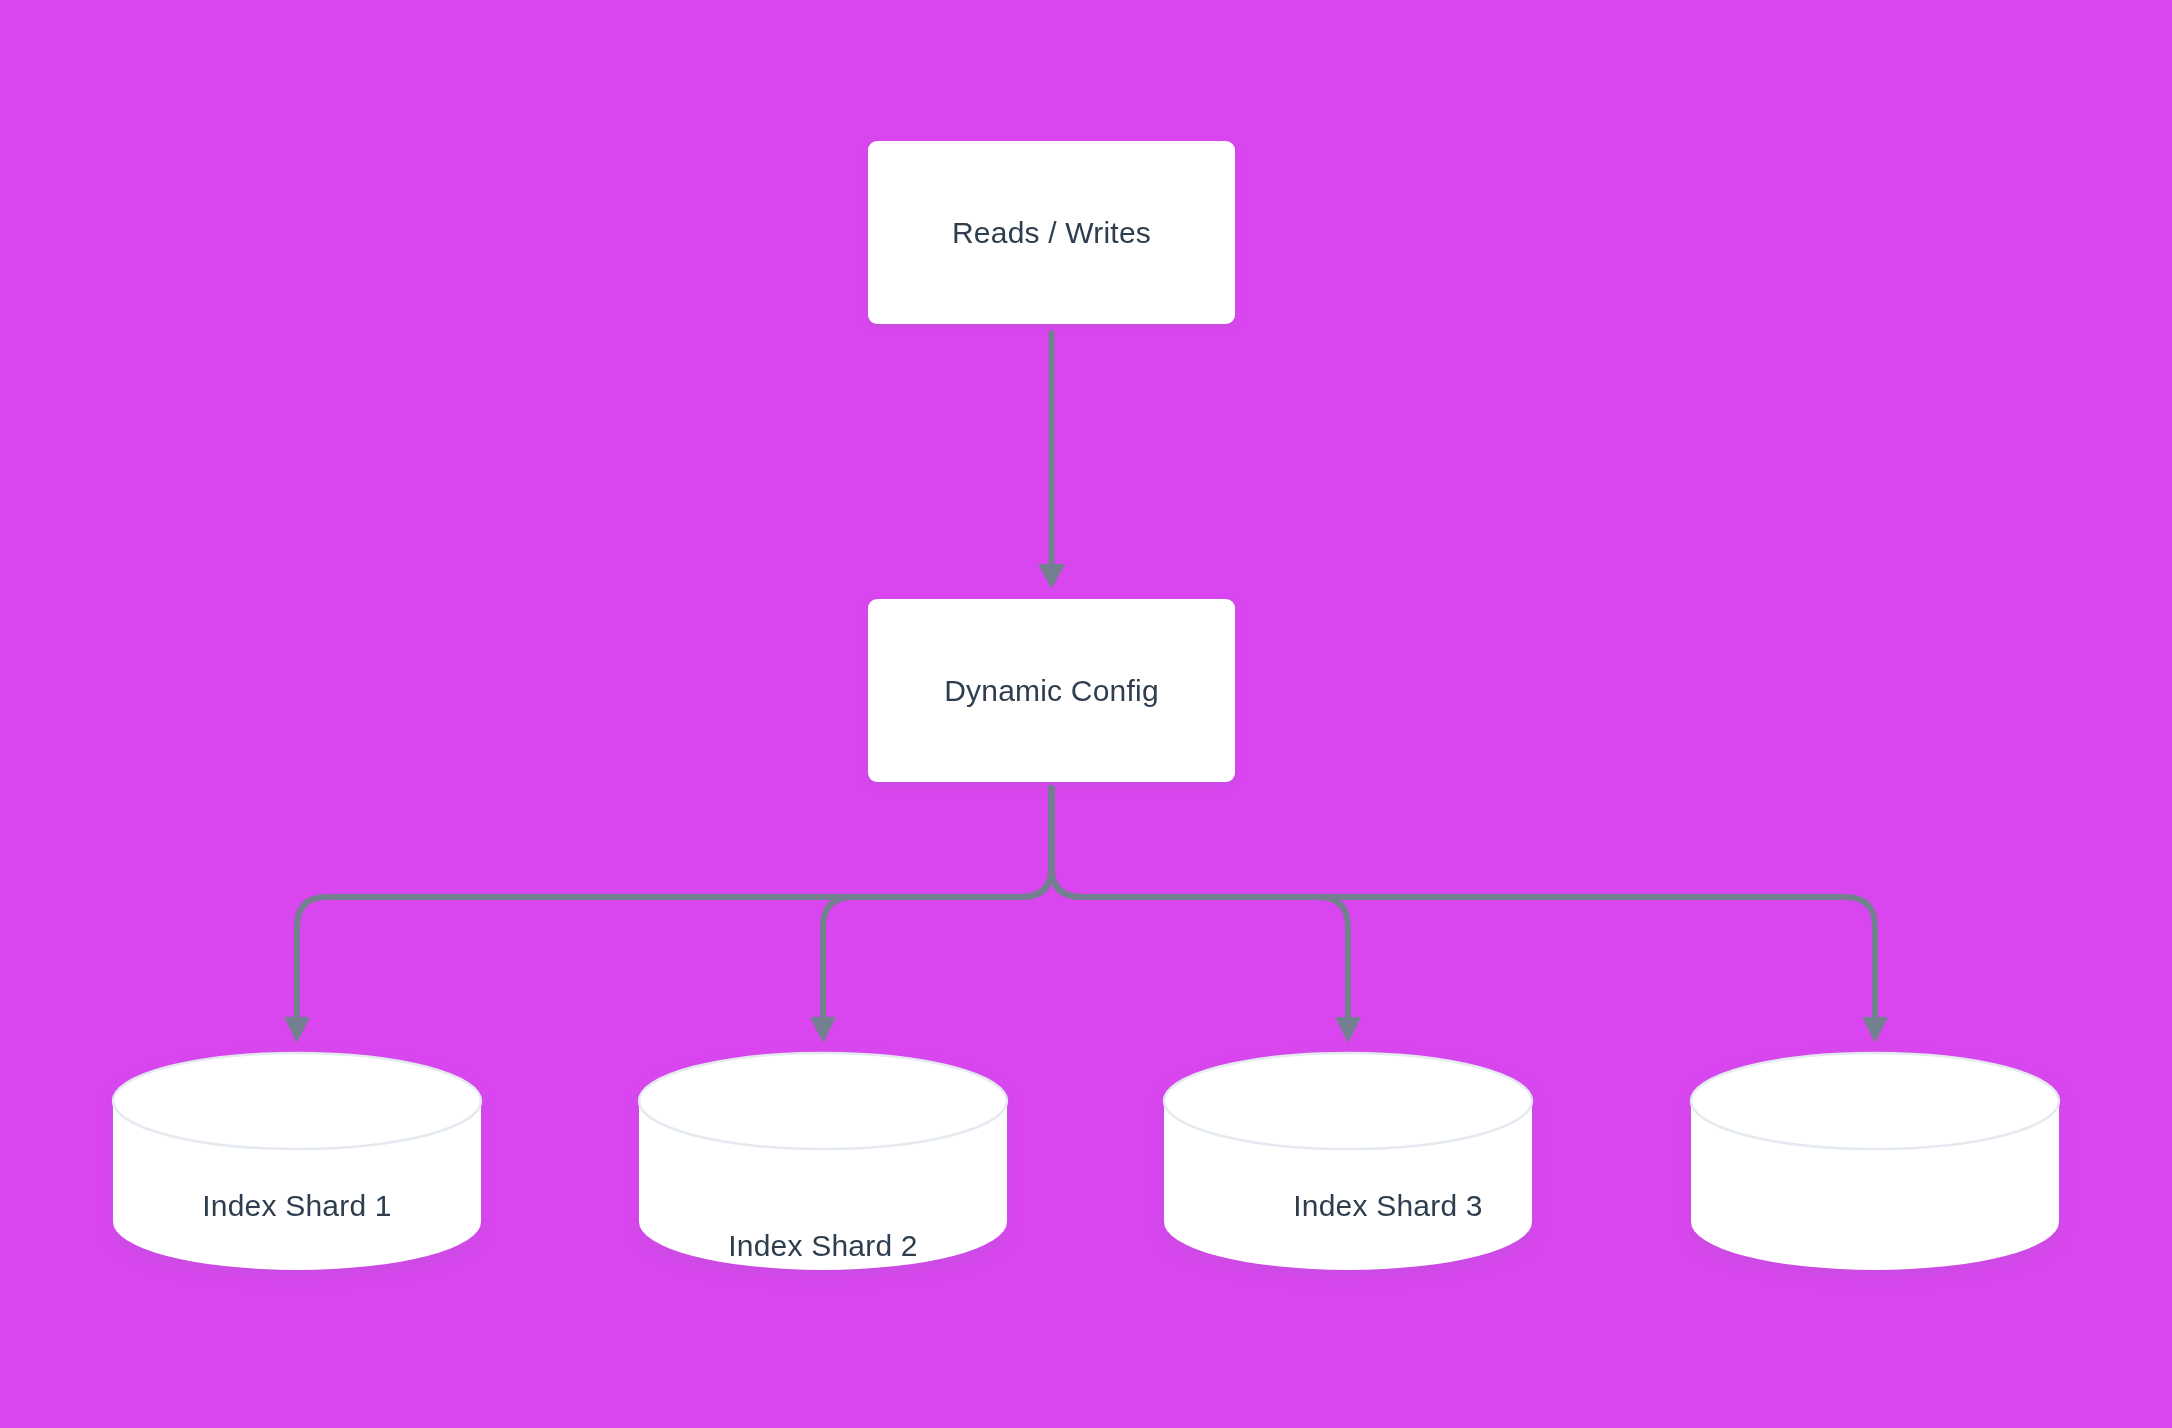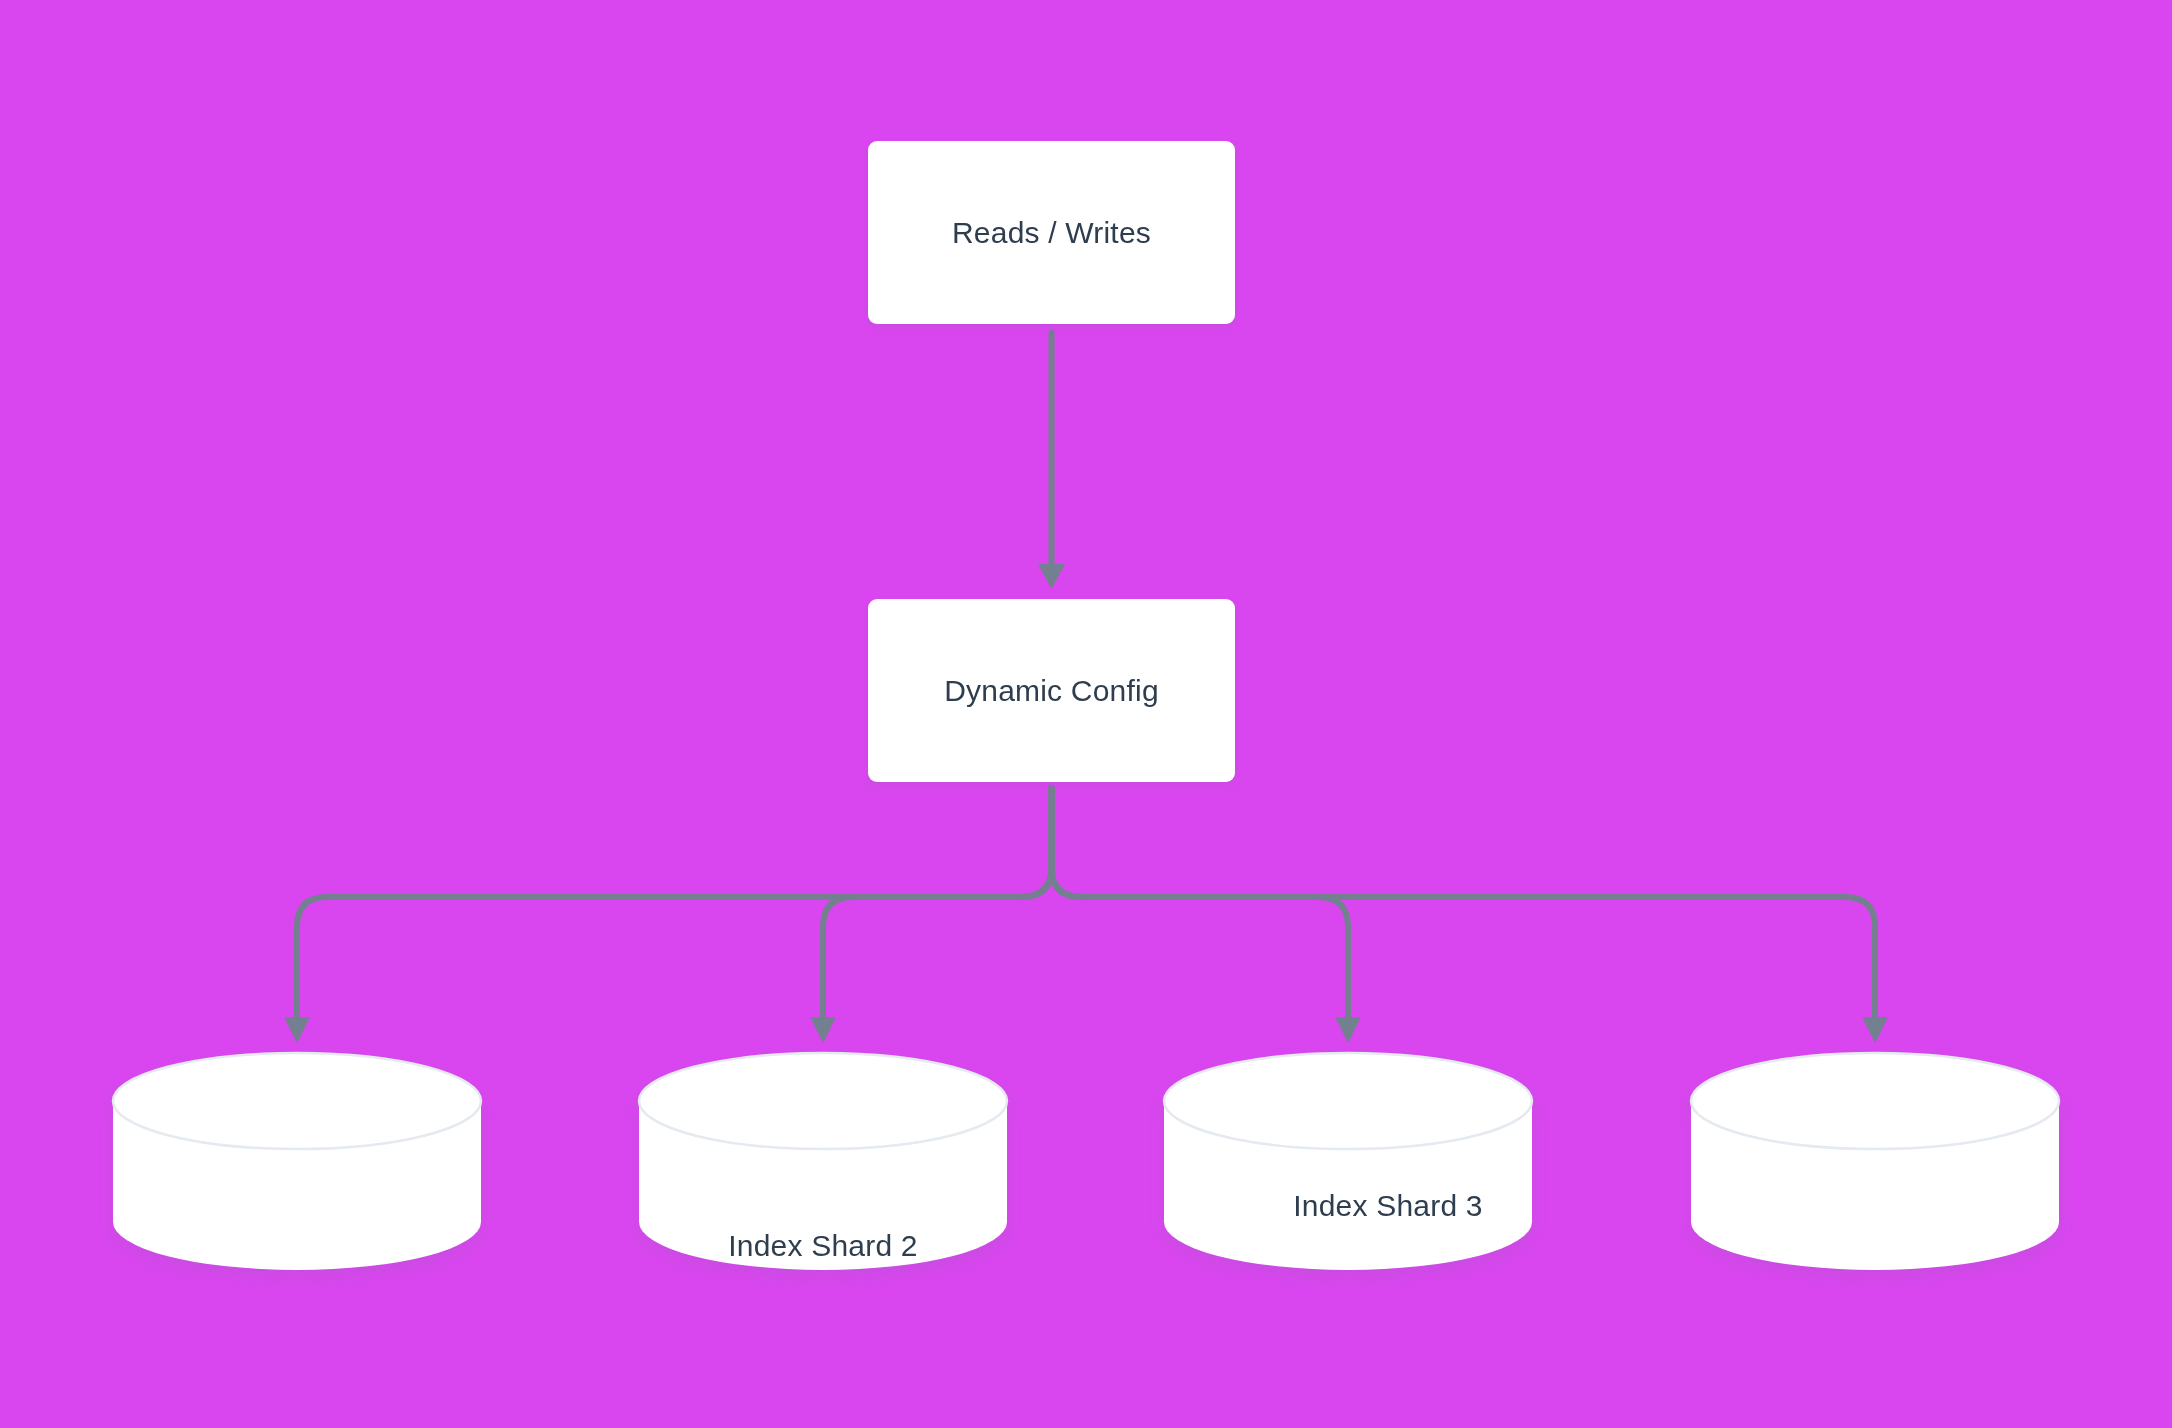--- a/index.html
+++ b/index.html
@@ -132,16 +132,17 @@
   </svg>
 
   <div class="rect-node reads">
     <span>Reads / Writes</span>
   </div>
 
   <div class="rect-node config">
     <span>Dynamic Config</span>
   </div>
 
+  <div class="cyl-label c1">Index Shard 1</div>
   <div class="cyl-label c2">Index Shard 2</div>
   <div class="cyl-label c3">Index Shard 3</div>
 
 </div>
 
 </body></html>

